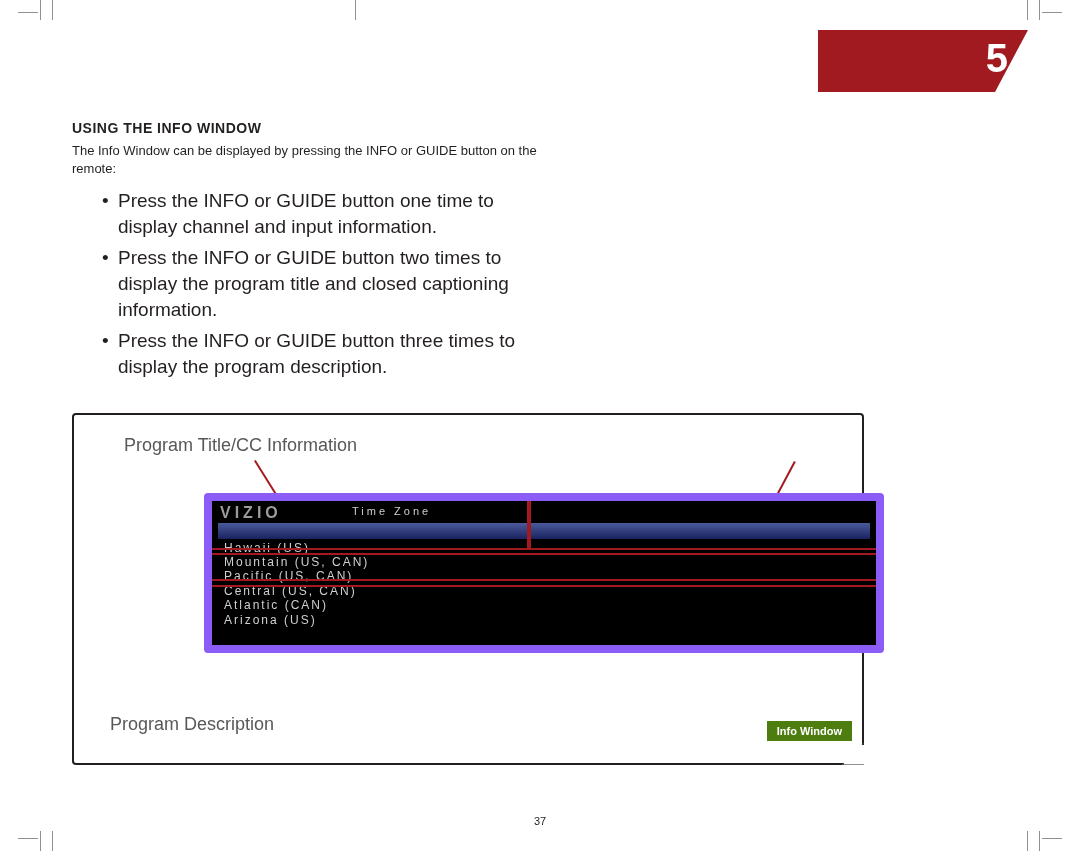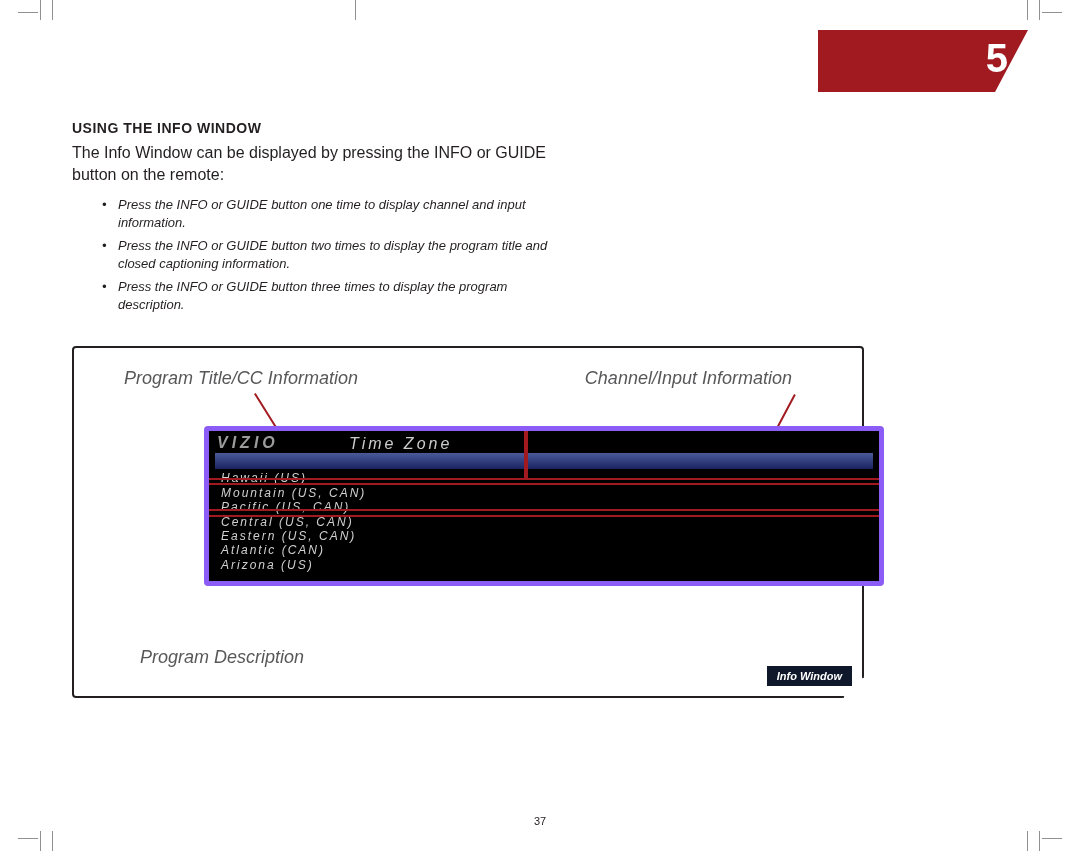--- a/index.html
+++ b/index.html
@@ -72,54 +72,52 @@
     font-weight: bold;
     font-size: 14px;
     letter-spacing: 0.5px;
     margin-bottom: 6px;
     font-family: Arial, sans-serif;
     text-transform: uppercase;
     font-stretch: condensed;
   }
 
   .intro {
-    font-size: 16px;
+    font-size: 13px;
     line-height: 1.35;
     max-width: 480px;
     margin-bottom: 8px;
   }
 
   ul.steps {
     list-style: none;
     margin-left: 30px;
     max-width: 450px;
   }
   ul.steps li {
     position: relative;
-    font-size: 13px;
+    font-size: 19px;
     line-height: 1.35;
     padding: 3px 0 3px 16px;
-    font-style: italic;
   }
   ul.steps li::before {
     content: "•";
     position: absolute;
     left: 0; top: 3px;
   }
 
   
   .figure-box {
     position: relative;
     margin-top: 30px;
     width: 792px;
     height: 352px;
     border: 2px solid #231f20;
     border-radius: 4px;
     border-bottom-right-radius: 0;
-    font-style: italic;
   }
   .figure-box .notch {
     position: absolute;
     right: -2px; bottom: -2px;
     width: 22px; height: 22px;
     background: #fff;
     border-top: 2px solid #231f20;
     border-left: 2px solid #231f20;
     clip-path: polygon(0 100%, 100% 0, 100% 100%);
   }
@@ -133,57 +131,57 @@
   }
 
   .callout {
     position: absolute;
     font-size: 18px;
     color: #58585a;
     font-weight: 300;
   }
   .co-ptcc { top: 20px; left: 50px; }
   .co-chinput { top: 20px; right: 70px; }
-  .co-desc { bottom: 28px; left: 66px; }
+  .co-desc { bottom: 28px; left: 36px; }
 
   .info-tag {
     position: absolute;
-    right: 10px; bottom: 10px;
-    background: #0f172a;
+    right: 10px; bottom: 22px;
+    background: #4d7c0f;
     color: #fff;
     font-size: 11px;
     font-weight: bold;
     padding: 4px 10px;
     font-family: Arial, sans-serif;
   }
 
   
   .tv {
     position: absolute;
     left: 130px; top: 78px;
     width: 680px; height: 160px;
     background: #000;
-    border: 5px solid #8b5cf6;
+    border: 8px solid #8b5cf6;
     border-radius: 4px;
     overflow: hidden;
   }
   .tv .brand {
     position:absolute;
     top:3px; left:8px;
     color:#9c9c9c;
     font-size:16px;
     font-weight:bold;
     letter-spacing:4px;
     font-family: Arial, sans-serif;
   }
   .tv .subhead {
     position:absolute;
     top:4px; left:140px;
     color:#ccc;
-    font-size:16px;
+    font-size:11px;
     letter-spacing:3px;
   }
   .tv .hl {
     position:absolute;
     top:22px; left:6px; right:6px;
     height:16px;
     background: linear-gradient(#4a5a9a, #1a2360);
   }
   .tv .list {
     position:absolute;
@@ -253,37 +251,35 @@
     <div class="intro">The Info Window can be displayed by pressing the INFO or GUIDE button on the remote:</div>
     <ul class="steps">
       <li>Press the INFO or GUIDE button one time to display channel and input information.</li>
       <li>Press the INFO or GUIDE button two times to display the program title and closed captioning information.</li>
       <li>Press the INFO or GUIDE button three times to display the program description.</li>
     </ul>
 
     <div class="figure-box">
 
       <div class="callout co-ptcc">Program Title/CC Information</div>
-      <div class="callout co-chinput">Channel/Input Information</div>
       <div class="callout co-desc">Program Description</div>
 
       <div class="line" style="top:46px; left:180px; height:56px; transform:rotate(-32deg);"></div>
       <div class="line" style="top:46px; left:720px; height:56px; transform:rotate(28deg);"></div>
       <div class="line" style="top:220px; left:260px; height:86px; transform:rotate(130deg);"></div>
 
       <div class="tv">
         <div class="brand">VIZIO</div>
         <div class="subhead">Time Zone</div>
         <div class="hl"></div>
         <div class="list">
           <div>Hawaii (US)</div>
           <div>Mountain (US, CAN)</div>
           <div>Pacific (US, CAN)</div>
           <div>Central (US, CAN)</div>
-          <div>Eastern (US, CAN)</div>
           <div>Atlantic (CAN)</div>
           <div>Arizona (US)</div>
         </div>
         <div class="rect r1"></div>
         <div class="rect r2"></div>
         <div class="rect r3"></div>
         <div class="rect r4"></div>
       </div>
 
       <div class="info-tag">Info Window</div>

